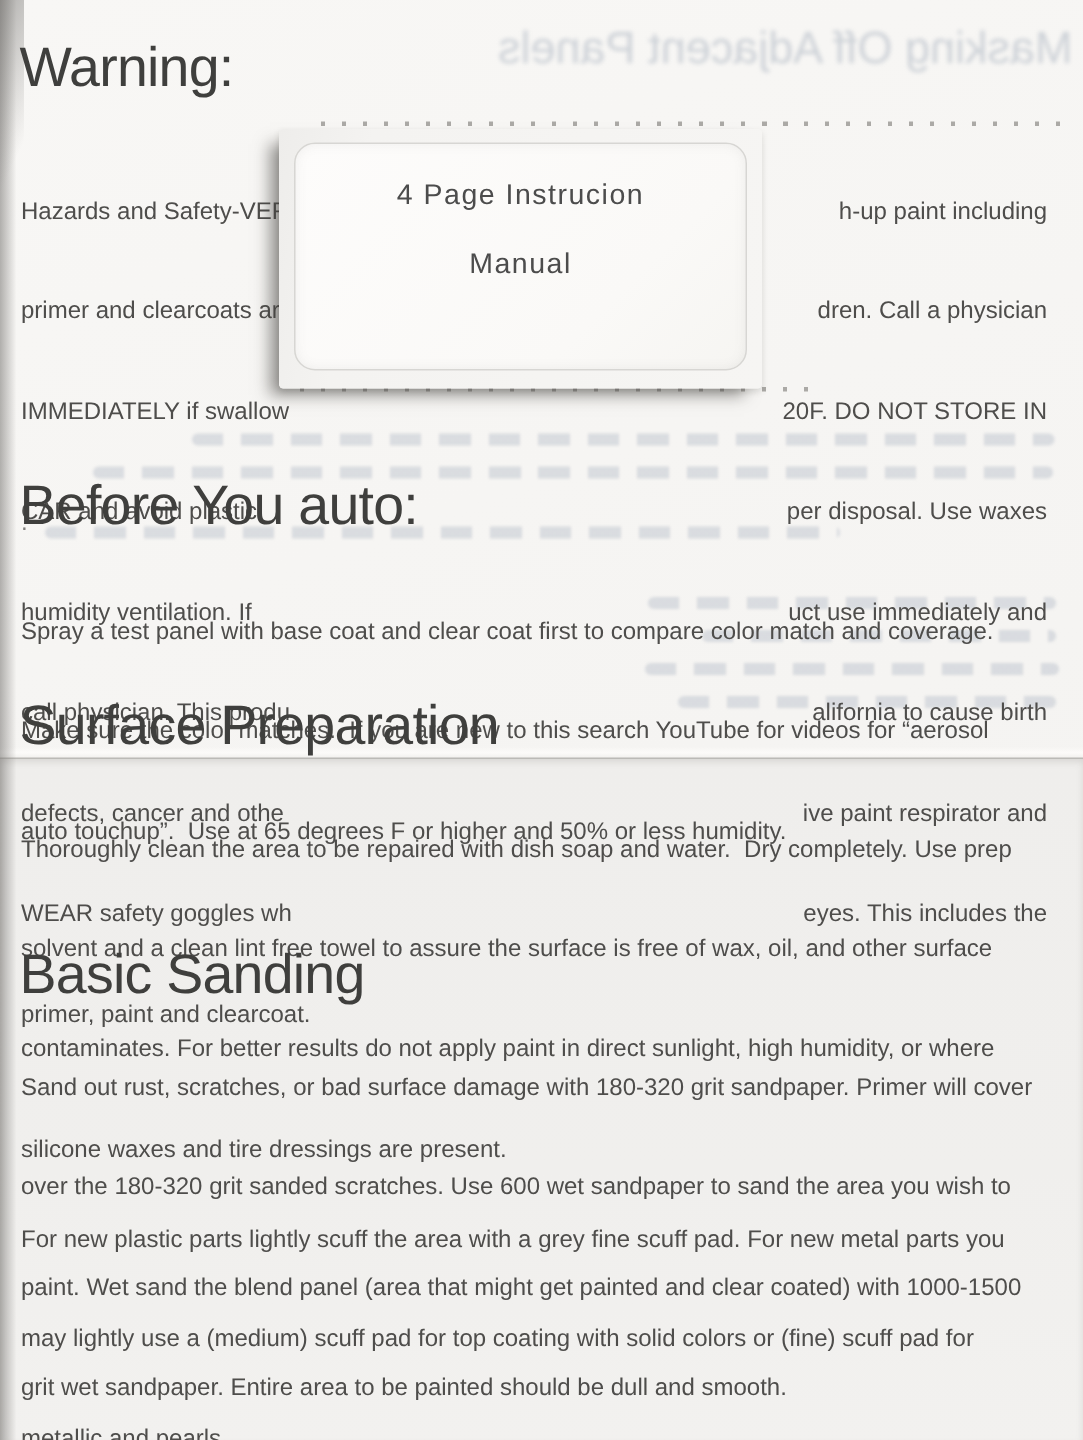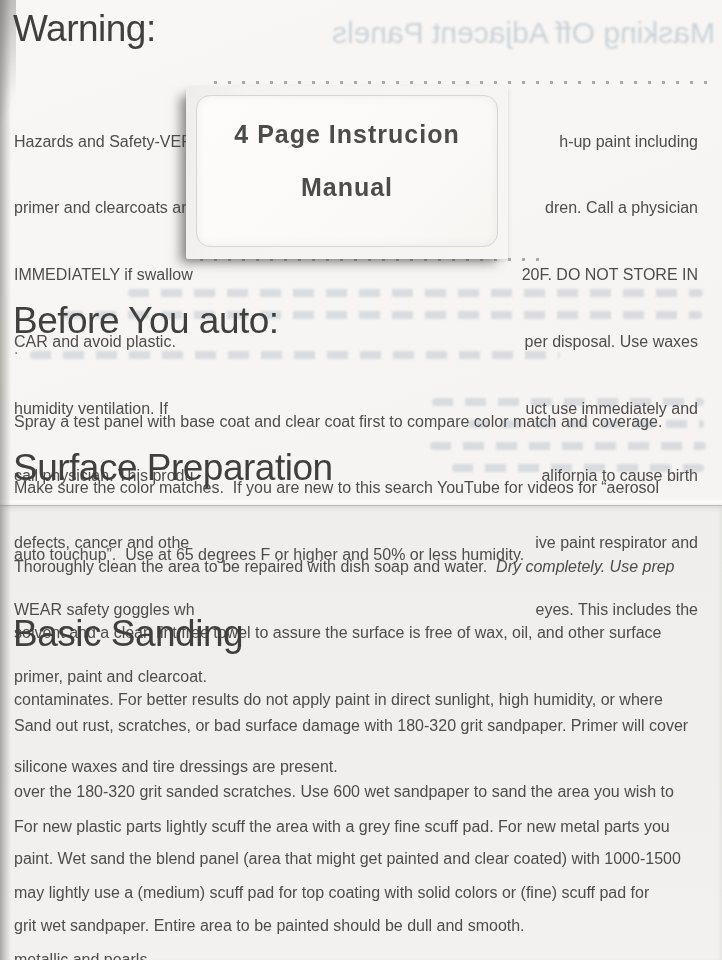--- a/index.html
+++ b/index.html
@@ -27,33 +27,33 @@
     position:absolute;left:0;top:0;width:11px;height:960px;
     background:linear-gradient(to right,rgba(118,116,113,.55),rgba(118,116,113,0));
   }
   .left-edge-top{
     position:absolute;left:0;top:0;width:16px;height:150px;
     background:linear-gradient(115deg,rgba(105,103,100,.5),rgba(105,103,100,0) 70%);
   }
 
   .heading{
     position:absolute;color:#3f3f3d;font-size:37px;line-height:1.15;
-    letter-spacing:-0.5px;white-space:pre;z-index:2;
+    letter-spacing:-0.5px;white-space:pre;z-index:2;margin-top:16px;
   }
   .body-text{color:#4e4d4b;font-size:16px;line-height:22.3px;white-space:pre;}
 
   
   .warning-para{
     position:absolute;left:14px;top:86px;width:684px;z-index:1;
   }
   .warning-row{display:flex;justify-content:space-between;}
 
   .para{position:absolute;z-index:1;}
   .para div{white-space:pre;}
-  .italic{font-style:italic;}
+  .italic{}
 
   
   .ghost-heading{
     position:absolute;left:295px;top:16px;width:420px;
     transform:scaleX(-1);
     color:rgba(148,160,177,.42);font-size:30px;white-space:pre;
     filter:blur(1.3px);z-index:0;text-align:left;
   }
   .ghost-line{
     position:absolute;height:8px;border-radius:4px;z-index:0;
@@ -76,21 +76,21 @@
   }
   .sticker-label{
     position:absolute;left:10px;top:9px;right:10px;bottom:12px;
     background:linear-gradient(135deg,#fdfcfb 0%,#faf9f7 70%,#f6f5f2 100%);
     border:1px solid #d7d6d3;border-radius:14px;
     box-shadow:inset 0 0 8px rgba(120,118,114,.10);
     display:flex;flex-direction:column;align-items:center;
     padding-top:24px;gap:24px;
   }
   .sticker-text{
-    color:#4c4c4c;font-size:25px;font-weight:bold;letter-spacing:1px;white-space:pre;
+    color:#4c4c4c;font-size:19px;font-weight:normal;letter-spacing:1px;white-space:pre;
   }
   .stray-dot{
     position:absolute;left:14px;top:340px;color:#807f7d;font-size:16px;z-index:1;
   }
 </style>
 </head>
 <body>
 
 <div class="page">
 

